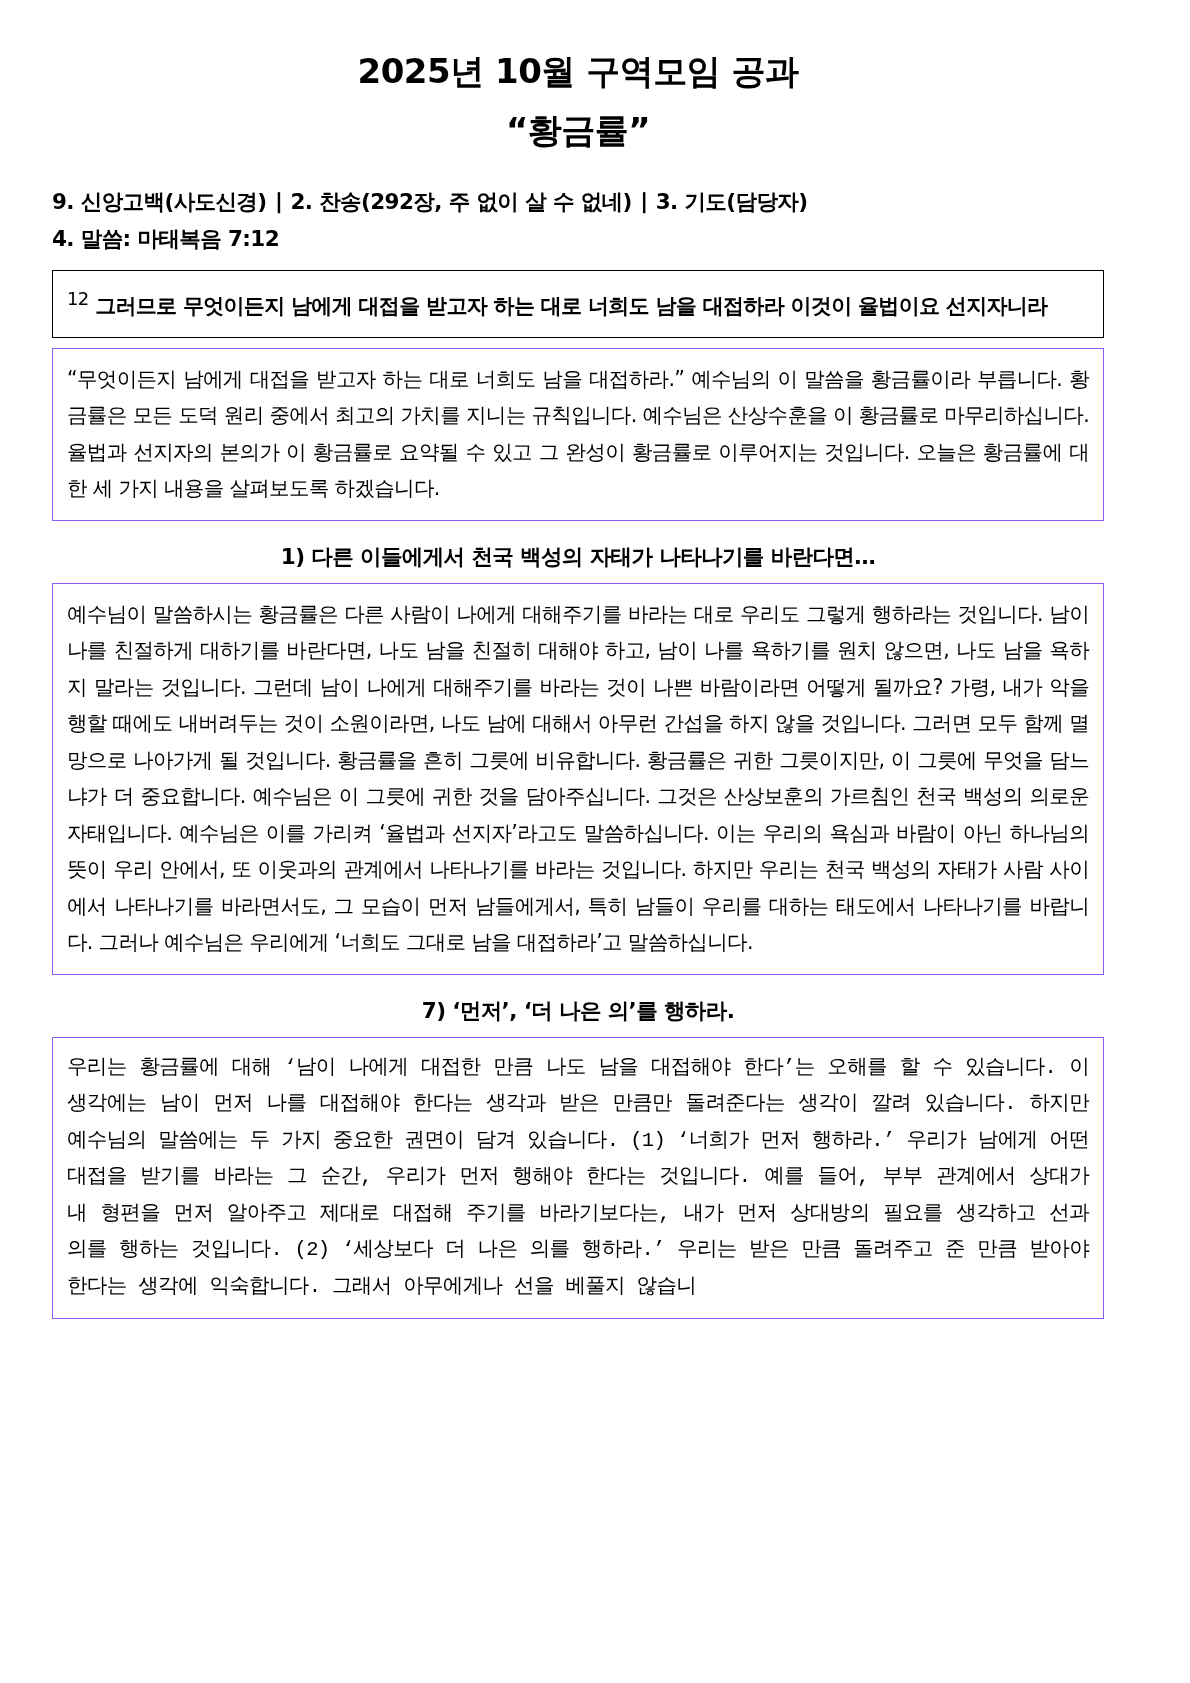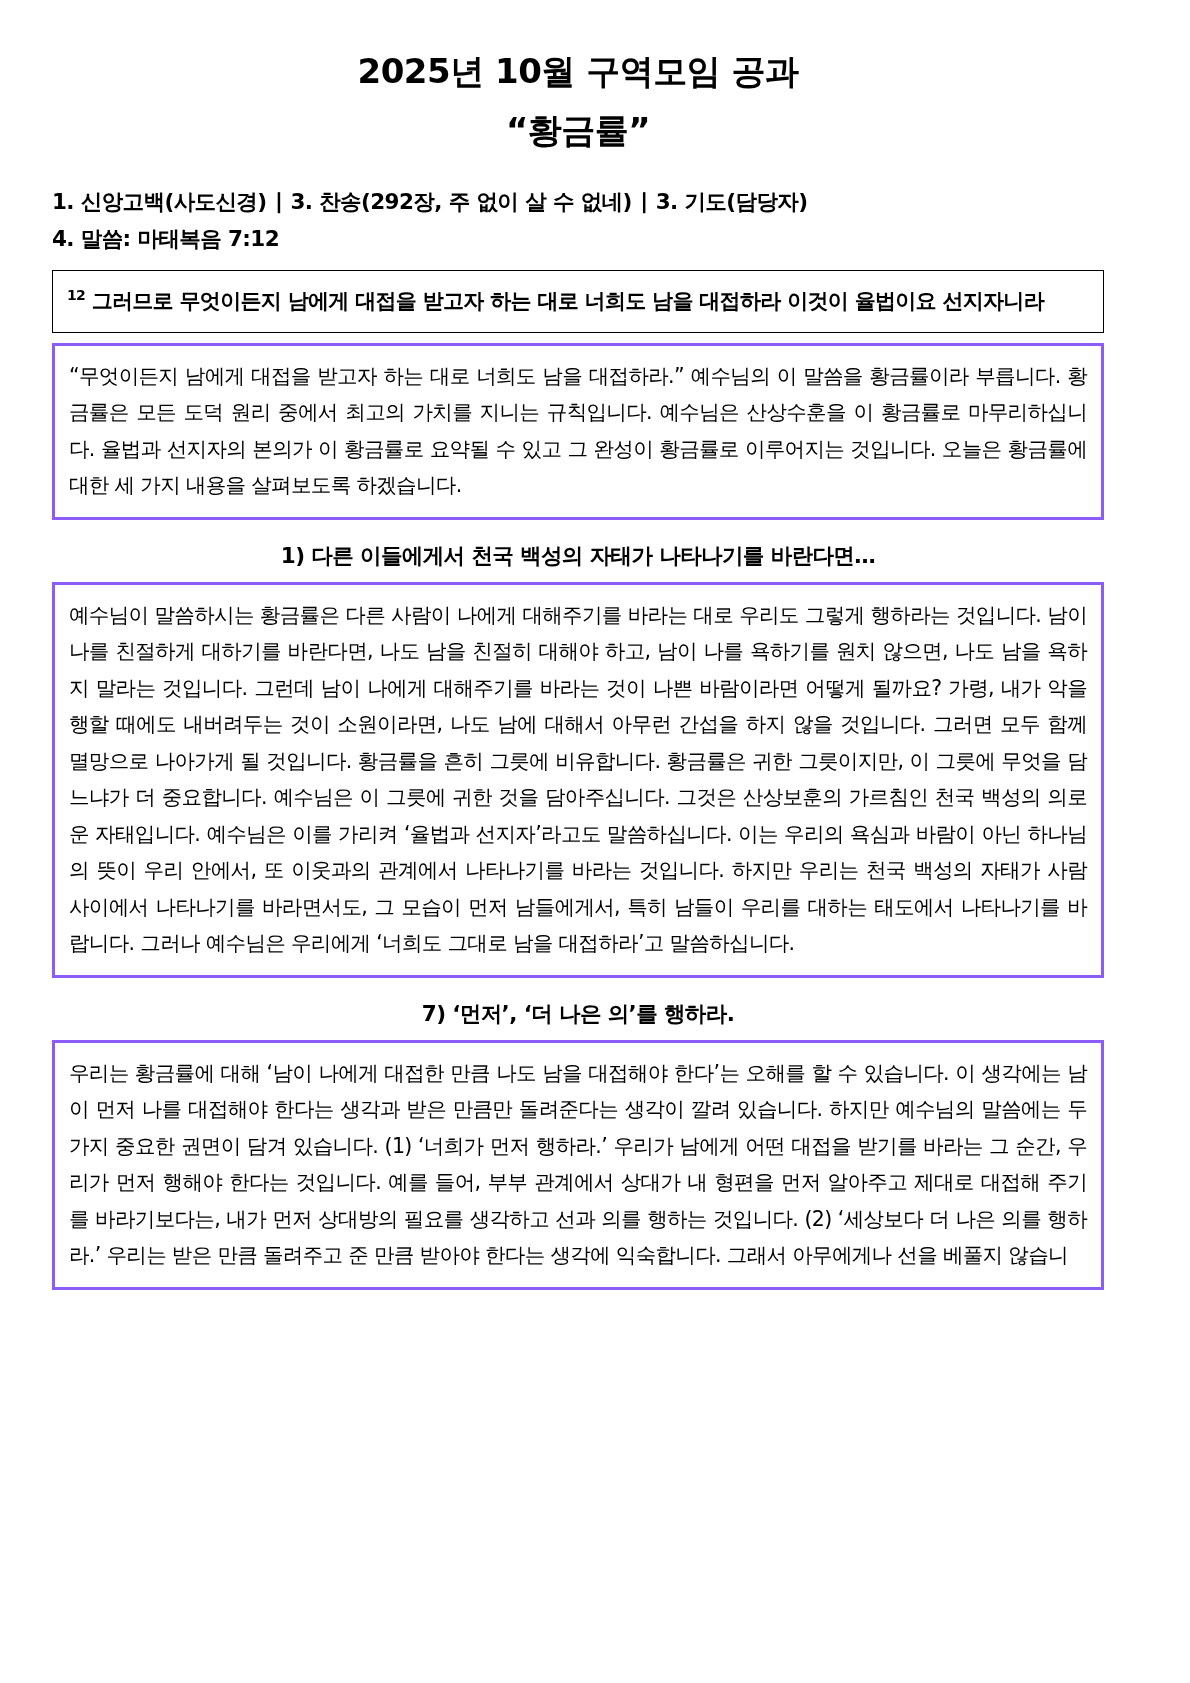--- a/index.html
+++ b/index.html
@@ -53,27 +53,27 @@
   }
   .scripture-text {
     font-size: 21px;
     font-weight: bold;
     letter-spacing: -0.7px;
     line-height: 1.62;
     text-align: justify;
     margin: 0;
   }
   .verse-num {
-    font-size: 14px;
+    font-size: 18px;
     vertical-align: super;
-    font-weight: bold;
+    font-weight: normal;
   }
   .body-box {
     margin-top: 10px;
-    border: 3px solid #8b5cf6;
+    border: 1px solid #8b5cf6;
     box-sizing: border-box;
     padding: 12px 14px 13px 14px;
   }
   .body-text {
     font-size: 20.5px;
     letter-spacing: -0.65px;
     line-height: 1.78;
     text-align: justify;
     margin: 0;
     word-break: break-all;
@@ -81,32 +81,33 @@
   .section-heading {
     font-size: 21.5px;
     font-weight: bold;
     letter-spacing: -0.6px;
     line-height: 1.5;
     margin: 20px 0 10px 0;
     text-align: center;
   }
   .clipped {
     overflow: hidden;
+    font-family: Liberation Mono, monospace;
   }
 </style>
 </head>
 <body>
 
 <div class="page">
 
   <h1 class="doc-title">2025년 10월 구역모임 공과</h1>
   <h2 class="doc-subtitle">“황금률”</h2>
 
   <div class="order-lines">
-    <p class="order-line">1. 신앙고백(사도신경) ∣ 3. 찬송(292장, 주 없이 살 수 없네) ∣ 3. 기도(담당자)</p>
+    <p class="order-line">9. 신앙고백(사도신경) ∣ 2. 찬송(292장, 주 없이 살 수 없네) ∣ 3. 기도(담당자)</p>
     <p class="order-line">4. 말씀: 마태복음 7:12</p>
   </div>
 
   <div class="scripture-box">
     <p class="scripture-text"><span class="verse-num">12</span> <span>그러므로 무엇이든지 남에게 대접을 받고자 하는 대로 너희도 남을 대접하라 이것이 율법이요 선지자니라</span></p>
   </div>
 
   <div class="body-box">
     <p class="body-text">“무엇이든지 남에게 대접을 받고자 하는 대로 너희도 남을 대접하라.” 예수님의 이 말씀을 황금률이라 부릅니다. 황금률은 모든 도덕 원리 중에서 최고의 가치를 지니는 규칙입니다. 예수님은 산상수훈을 이 황금률로 마무리하십니다. 율법과 선지자의 본의가 이 황금률로 요약될 수 있고 그 완성이 황금률로 이루어지는 것입니다. 오늘은 황금률에 대한 세 가지 내용을 살펴보도록 하겠습니다.</p>
   </div>

